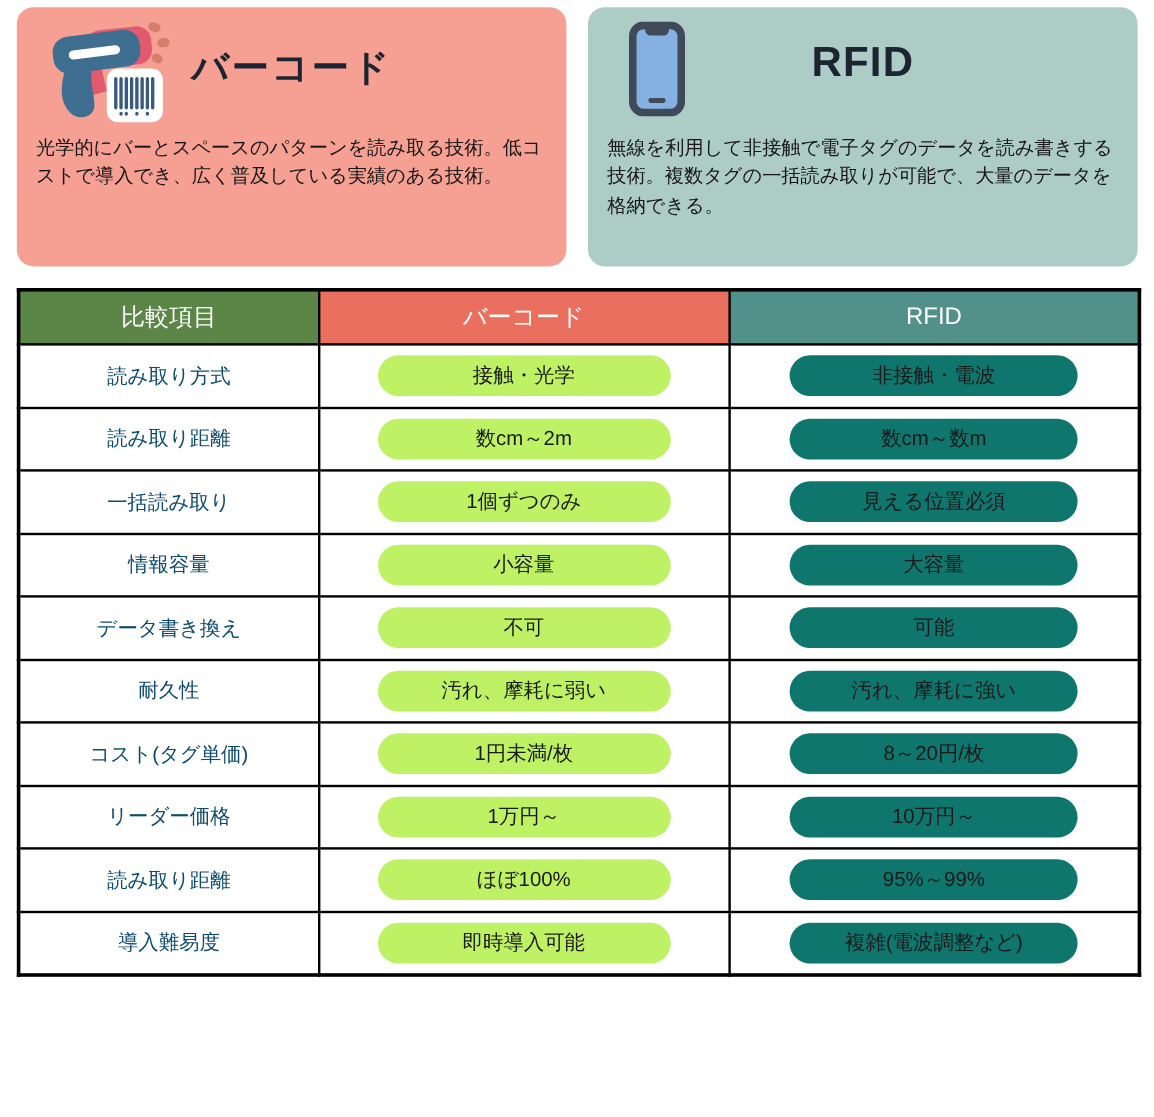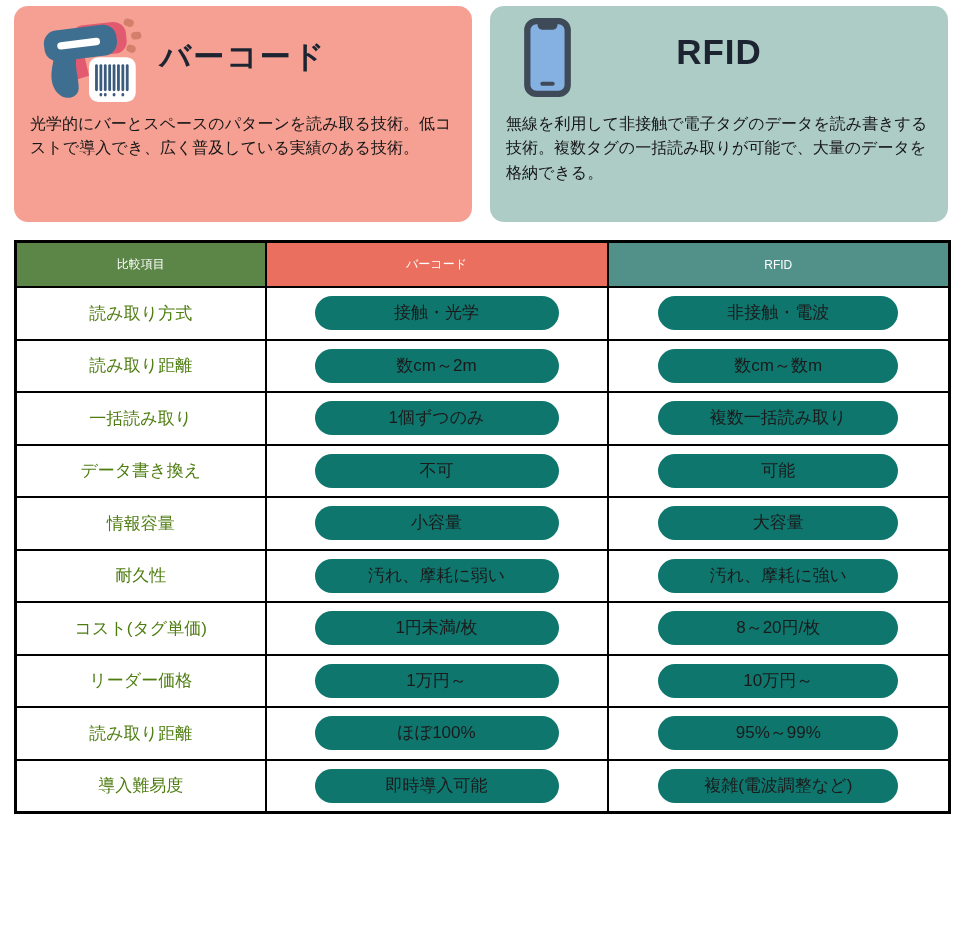--- a/index.html
+++ b/index.html
@@ -37,32 +37,32 @@
     border-collapse:collapse;table-layout:fixed;
     width:934px;margin-top:18px;
     border:3px solid #000;
   }
   table.compare th,table.compare td{
     border:2px solid #000;text-align:center;vertical-align:middle;padding:0;
   }
   col.c-item{width:250px;}
   col.c-barcode{width:342px;}
   col.c-rfid{width:342px;}
-  th{height:43px;font-size:12px;font-weight:500;color:#ffffff;}
+  th{height:43px;font-size:20px;font-weight:500;color:#ffffff;}
   .th-item{background:#5B8648;}
   .th-barcode{background:#EB6F5E;}
   .th-rfid{background:#52918A;}
   tbody td{height:50.5px;font-size:17px;}
-  td.label{color:#4d7c0f;}
+  td.label{color:#0c4a6e;}
   .pill{
     display:inline-block;box-sizing:border-box;min-width:244px;
     padding:7px 16px;border-radius:20px;font-size:17px;color:#1a1a1a;
     line-height:1.2;
   }
-  .pill-barcode{background:#0f766e;text-align:center;}
+  .pill-barcode{background:#bef264;text-align:center;}
   .pill-rfid{background:#0f766e;min-width:240px;}
 </style>
 </head>
 <body>
 
 <div class="page">
 
   <div class="cards">
 
     <section class="card card-barcode">
@@ -142,31 +142,31 @@
         <td><span class="pill pill-rfid">非接触・電波</span></td>
       </tr>
       <tr>
         <td class="label">読み取り距離</td>
         <td><span class="pill pill-barcode">数cm～2m</span></td>
         <td><span class="pill pill-rfid">数cm～数m</span></td>
       </tr>
       <tr>
         <td class="label">一括読み取り</td>
         <td><span class="pill pill-barcode">1個ずつのみ</span></td>
-        <td><span class="pill pill-rfid">複数一括読み取り</span></td>
+        <td><span class="pill pill-rfid">見える位置必須</span></td>
+      </tr>
+      <tr>
+        <td class="label">情報容量</td>
+        <td><span class="pill pill-barcode">小容量</span></td>
+        <td><span class="pill pill-rfid">大容量</span></td>
       </tr>
       <tr>
         <td class="label">データ書き換え</td>
         <td><span class="pill pill-barcode">不可</span></td>
         <td><span class="pill pill-rfid">可能</span></td>
-      </tr>
-      <tr>
-        <td class="label">情報容量</td>
-        <td><span class="pill pill-barcode">小容量</span></td>
-        <td><span class="pill pill-rfid">大容量</span></td>
       </tr>
       <tr>
         <td class="label">耐久性</td>
         <td><span class="pill pill-barcode">汚れ、摩耗に弱い</span></td>
         <td><span class="pill pill-rfid">汚れ、摩耗に強い</span></td>
       </tr>
       <tr>
         <td class="label">コスト(タグ単価)</td>
         <td><span class="pill pill-barcode">1円未満/枚</span></td>
         <td><span class="pill pill-rfid">8～20円/枚</span></td>

